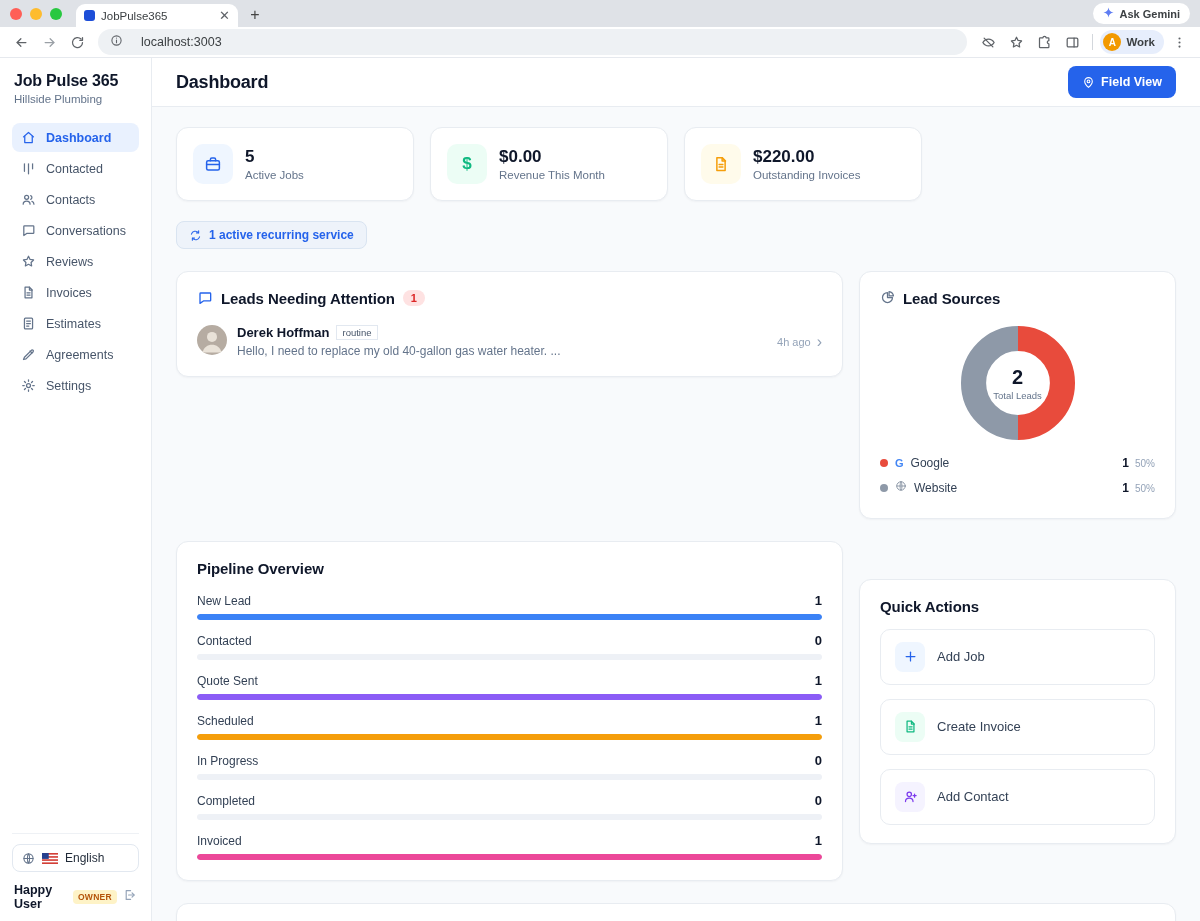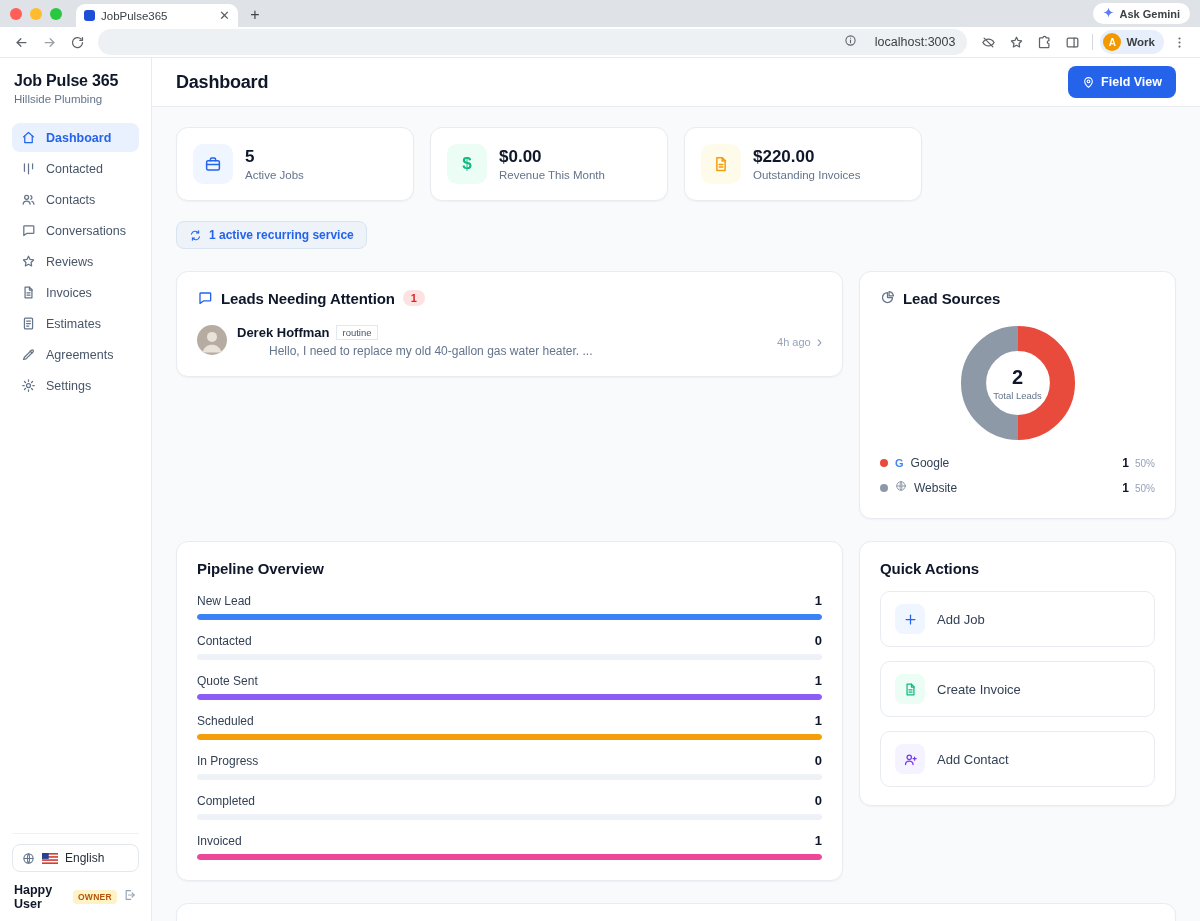--- a/index.html
+++ b/index.html
@@ -23,21 +23,21 @@
   .newtab { width:22px; height:22px; margin:0 0 1px 6px; display:flex; align-items:center;
     justify-content:center; color:#444; font-size:16px; }
   .gemini { margin-left:auto; margin-bottom:3px; background:#fff; border-radius:11px; height:21px;
     display:flex; align-items:center; gap:5px; padding:0 10px; font-size:11px; color:#3c4043; font-weight:600; }
   .spark { color:#5f7df2; }
 
   .toolbar { height:31px; background:#fff; display:flex; align-items:center; padding:0 8px; gap:2px;
     border-bottom:1px solid #e6e9ee; }
   .tbtn { width:26px; height:26px; border-radius:50%; display:flex; align-items:center; justify-content:center; color:#5f6368; flex:none; }
   .addressbar { flex:1; height:26px; background:#eef1f4; border-radius:13px; margin:0 6px;
-    display:flex; align-items:center; gap:18px; padding:0 12px; color:#5f6368;justify-content:flex-end; }
+    display:flex; align-items:center; gap:18px; padding:0 12px; color:#5f6368; }
   .url { font-size:12.5px; color:#3c4043; }
   .tsep { width:1px; height:16px; background:#d3d7dc; margin:0 5px; }
   .profile-chip { height:24px; background:#e7eefc; border-radius:12px; display:flex; align-items:center;
     gap:5px; padding:0 9px 0 3px; }
   .pavatar { width:18px; height:18px; border-radius:50%; background:#f29900; color:#fff; font-size:10px;
     font-weight:700; display:flex; align-items:center; justify-content:center; }
   .plabel { font-size:11.5px; color:#3c4043; font-weight:600; }
 
   
   .app { display:flex; height:863px; }
@@ -75,35 +75,35 @@
   .stat { padding:16px; display:flex; align-items:center; gap:12px; }
   .ibox { width:40px; height:40px; border-radius:10px; display:flex; align-items:center; justify-content:center; flex:none; }
   .stat-value { font-size:17px; font-weight:700; }
   .stat-label { font-size:11.5px; color:#64748b; margin-top:2px; }
   .dollar-glyph { font-size:17px; font-weight:700; }
 
   .recurring { margin-top:20px; display:inline-flex; align-items:center; gap:7px; background:#eef3fa;
     border:1px solid #d9e4f1; border-radius:8px; padding:6px 12px; font-size:12px; font-weight:600; color:#2563eb; }
 
   .row { display:flex; gap:16px; margin-top:22px; align-items:flex-start; }
-  .row.stretch { align-items:flex-start;border-radius:17px; }
+  .row.stretch { align-items:center;border-radius:17px; }
   .grow { flex:1; min-width:0; }
   .col-narrow { width:317px; flex:none; }
 
   .card-pad { padding:18px 20px; }
   .card-head { display:flex; align-items:flex-start; gap:8px; }
   .card-title { font-size:15px; font-weight:700; letter-spacing:-.1px; }
   .count-badge { background:#fee2e2; color:#dc2626; font-size:11px; font-weight:700; border-radius:999px; padding:2px 8px; }
 
   .lead-item { margin-top:15px; display:flex; gap:10px; align-items:flex-start; }
   .avatar { width:30px; height:30px; border-radius:50%; background:#b6aca2; overflow:hidden; flex:none; }
   .lead-name-row { display:flex; align-items:center; gap:7px; }
   .lead-name { font-size:13px; font-weight:700; }
   .lead-tag { font-size:9.5px; color:#475569; border:1px solid #e2e8f0; border-radius:0; padding:1px 5px; }
-  .lead-msg { font-size:12px; color:#64748b; margin-top:4px; max-width:430px; white-space:nowrap; overflow:hidden; text-overflow:ellipsis;margin-left:32px; }
+  .lead-msg { font-size:12px; color:#64748b; margin-top:4px; max-width:430px; white-space:nowrap; overflow:hidden; text-overflow:ellipsis; }
   .lead-side { margin-left:auto; display:flex; align-items:center; gap:6px; color:#94a3b8; font-size:11px; align-self:center; }
   .chev { font-size:16px; line-height:1; color:#94a3b8; }
 
   .donut-wrap { position:relative; width:116px; height:116px; margin:16px auto 10px; }
   .donut-center { position:absolute; inset:0; display:flex; flex-direction:column; align-items:center; justify-content:center; }
   .donut-total { font-size:20px; font-weight:700; }
   .donut-sub { font-size:9.5px; color:#64748b; margin-top:1px; }
   .legend { margin-top:8px; }
   .legend-row { display:flex; align-items:center; gap:7px; padding:5px 0; font-size:12px; color:#334155; }
   .dot { width:8px; height:8px; border-radius:50%; flex:none; }

